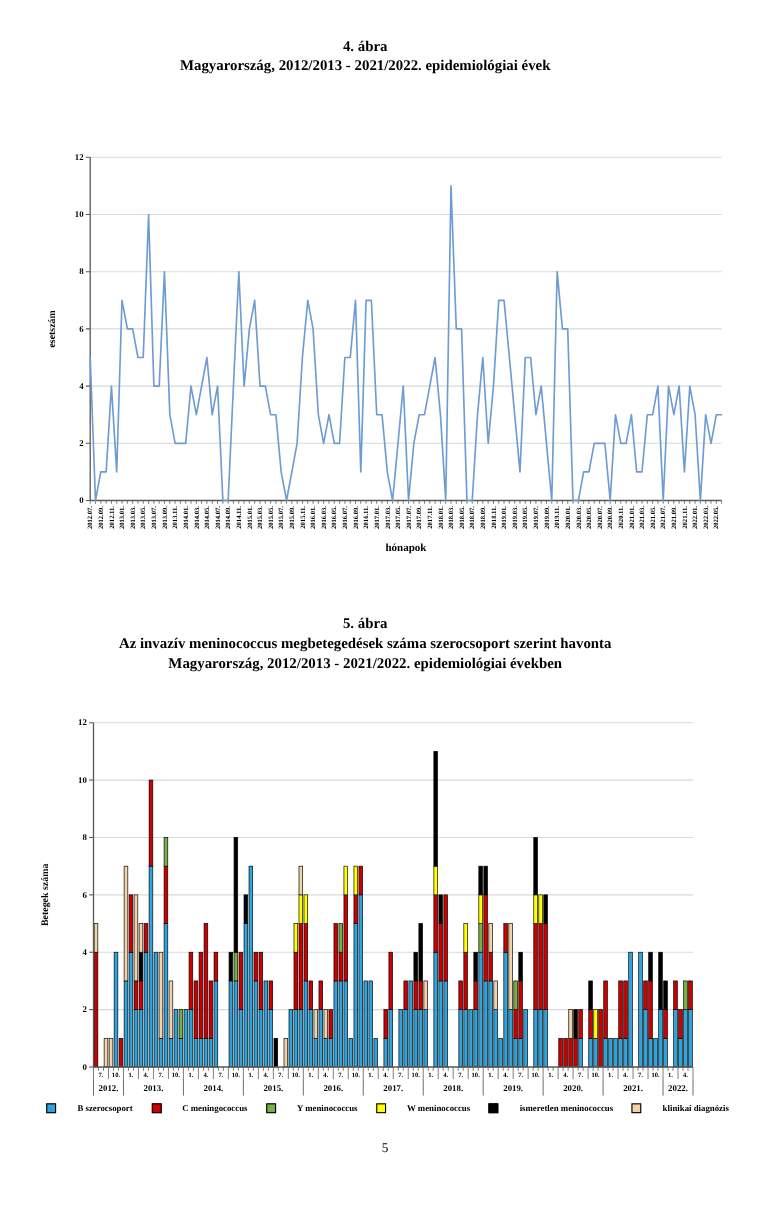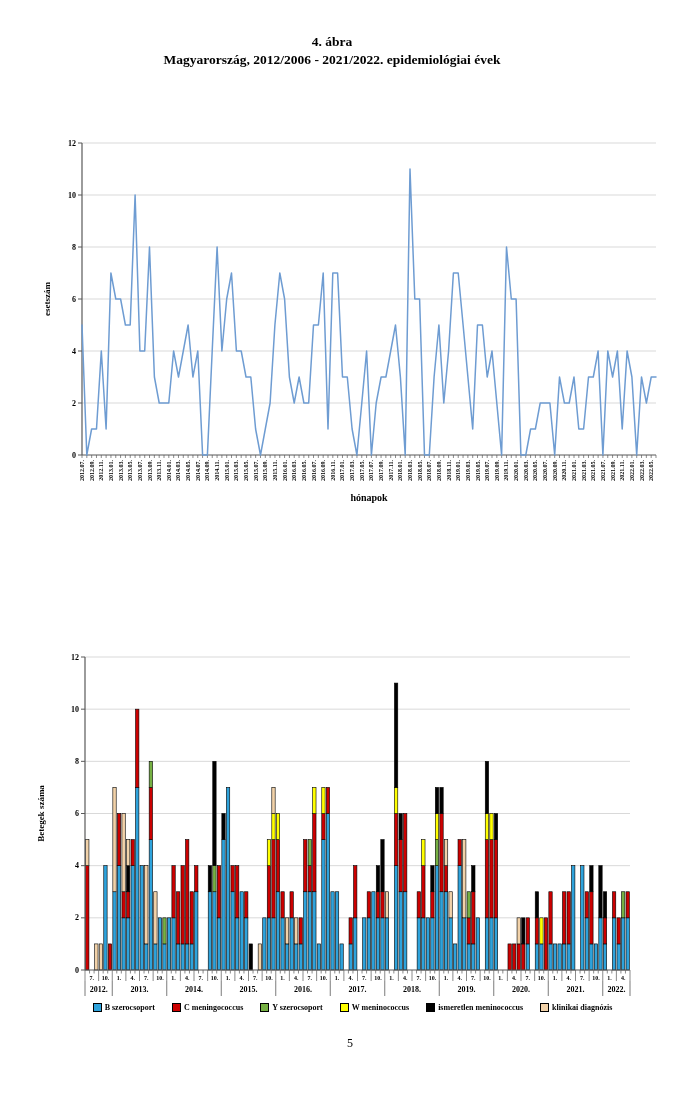--- a/index.html
+++ b/index.html
@@ -4,32 +4,32 @@
 <style>
   html,body{margin:0;padding:0;background:#fff;}
   .page{position:relative;width:700px;height:1097px;background:#ffffff;overflow:hidden;
         font-family:"Liberation Serif","DejaVu Serif",serif;color:#000;}
   .fig-title{position:absolute;left:0;width:664px;text-align:center;font-weight:bold;
              font-size:13.5px;line-height:18px;}
   .chart-svg{position:absolute;}
   svg text{font-family:"Liberation Serif","DejaVu Serif",serif;fill:#000;}
   .legend{position:absolute;left:30px;width:645px;display:flex;justify-content:center;
           gap:17px;font-size:8px;font-weight:bold;align-items:center;}
-  .legend-item{display:flex;align-items:center;gap:3px;white-space:nowrap;}
+  .legend-item{display:flex;align-items:center;gap:19px;white-space:nowrap;}
   .swatch{width:7px;height:7px;border:1px solid #000;display:inline-block;flex:none;}
   .page-number{position:absolute;top:1036px;left:0;width:700px;text-align:center;font-size:12px;}
 </style>
 </head>
 <body>
 
 <div class="page">
 
   <div class="fig-title" style="top:33px;">
     <div>4. ábra</div>
-    <div>Magyarország, 2012/2006 - 2021/2022. epidemiológiai évek</div>
+    <div>Magyarország, 2012/2013 - 2021/2022. epidemiológiai évek</div>
   </div>
 
   <svg id="chart4" class="chart-svg" style="left:38px;top:132px;" width="625" height="380">
       <g>
         <line x1="44" x2="618" y1="271" y2="271" stroke="#d9d9d9" stroke-width="1"></line>
         <line x1="44" x2="618" y1="219" y2="219" stroke="#d9d9d9" stroke-width="1"></line>
         <line x1="44" x2="618" y1="167" y2="167" stroke="#d9d9d9" stroke-width="1"></line>
         <line x1="44" x2="618" y1="115" y2="115" stroke="#d9d9d9" stroke-width="1"></line>
         <line x1="44" x2="618" y1="63" y2="63" stroke="#d9d9d9" stroke-width="1"></line>
         <line x1="44" x2="618" y1="11" y2="11" stroke="#d9d9d9" stroke-width="1"></line>
@@ -234,20 +234,25 @@
         <text x="605.5294117647059" y="328" text-anchor="end" font-size="6" font-weight="bold" transform="rotate(-90 605.5294117647059 328)">2022.03.</text>
         <line x1="608.3529411764706" x2="608.3529411764706" y1="323" y2="326" stroke="#595959" stroke-width="0.7"></line>
         <line x1="613.1764705882352" x2="613.1764705882352" y1="323" y2="326" stroke="#595959" stroke-width="0.7"></line>
         <text x="615.1764705882352" y="328" text-anchor="end" font-size="6" font-weight="bold" transform="rotate(-90 615.1764705882352 328)">2022.05.</text>
         <line x1="618" x2="618" y1="323" y2="326" stroke="#595959" stroke-width="0.7"></line>
       </g>
       <text x="331" y="369" text-anchor="middle" font-size="10" font-weight="bold">hónapok</text>
       <polyline points="44.0,193.0 48.8,323.0 53.6,297.0 58.5,297.0 63.3,219.0 68.1,297.0 72.9,141.0 77.8,167.0 82.6,167.0 87.4,193.0 92.2,193.0 97.1,63.0 101.9,219.0 106.7,219.0 111.5,115.0 116.4,245.0 121.2,271.0 126.0,271.0 130.8,271.0 135.6,219.0 140.5,245.0 145.3,219.0 150.1,193.0 154.9,245.0 159.8,219.0 164.6,323.0 169.4,323.0 174.2,219.0 179.1,115.0 183.9,219.0 188.7,167.0 193.5,141.0 198.4,219.0 203.2,219.0 208.0,245.0 212.8,245.0 217.6,297.0 222.5,323.0 227.3,297.0 232.1,271.0 236.9,193.0 241.8,141.0 246.6,167.0 251.4,245.0 256.2,271.0 261.1,245.0 265.9,271.0 270.7,271.0 275.5,193.0 280.4,193.0 285.2,141.0 290.0,297.0 294.8,141.0 299.6,141.0 304.5,245.0 309.3,245.0 314.1,297.0 318.9,323.0 323.8,271.0 328.6,219.0 333.4,323.0 338.2,271.0 343.1,245.0 347.9,245.0 352.7,219.0 357.5,193.0 362.4,245.0 367.2,323.0 372.0,37.0 376.8,167.0 381.6,167.0 386.5,323.0 391.3,323.0 396.1,245.0 400.9,193.0 405.8,271.0 410.6,219.0 415.4,141.0 420.2,141.0 425.1,193.0 429.9,245.0 434.7,297.0 439.5,193.0 444.4,193.0 449.2,245.0 454.0,219.0 458.8,271.0 463.6,323.0 468.5,115.0 473.3,167.0 478.1,167.0 482.9,323.0 487.8,323.0 492.6,297.0 497.4,297.0 502.2,271.0 507.1,271.0 511.9,271.0 516.7,323.0 521.5,245.0 526.4,271.0 531.2,271.0 536.0,245.0 540.8,297.0 545.6,297.0 550.5,245.0 555.3,245.0 560.1,219.0 564.9,323.0 569.8,219.0 574.6,245.0 579.4,219.0 584.2,297.0 589.1,219.0 593.9,245.0 598.7,323.0 603.5,245.0 608.4,271.0 613.2,245.0 618.0,245.0" fill="none" stroke="#6E9CD2" stroke-width="1.5" stroke-linejoin="round" stroke-linecap="round"></polyline>
     </svg>
 
+  <div class="fig-title" style="top:558px;">
+    <div>5. ábra</div>
+    <div>Az invazív meninococcus megbetegedések száma szerocsoport szerint havonta</div>
+    <div>Magyarország, 2012/2013 - 2021/2022. epidemiológiai években</div>
+  </div>
 
   <svg id="chart5" class="chart-svg" style="left:30px;top:645px;" width="645" height="395">
       <g>
         <line x1="55" x2="600" y1="272.8333333333333" y2="272.8333333333333" stroke="#d9d9d9" stroke-width="1"></line>
         <line x1="55" x2="600" y1="220.66666666666669" y2="220.66666666666669" stroke="#d9d9d9" stroke-width="1"></line>
         <line x1="55" x2="600" y1="168.5" y2="168.5" stroke="#d9d9d9" stroke-width="1"></line>
         <line x1="55" x2="600" y1="116.33333333333334" y2="116.33333333333334" stroke="#d9d9d9" stroke-width="1"></line>
         <line x1="55" x2="600" y1="64.16666666666663" y2="64.16666666666663" stroke="#d9d9d9" stroke-width="1"></line>
         <line x1="55" x2="600" y1="12" y2="12" stroke="#d9d9d9" stroke-width="1"></line>
       </g>
@@ -681,21 +686,21 @@
       <div class="legend-item">
         <span class="swatch" style="background: rgb(46, 163, 220);"></span>
         <span>B szerocsoport</span>
       </div>
       <div class="legend-item">
         <span class="swatch" style="background: rgb(204, 0, 0);"></span>
         <span>C meningococcus</span>
       </div>
       <div class="legend-item">
         <span class="swatch" style="background: rgb(118, 176, 67);"></span>
-        <span>Y szerocsoport</span>
+        <span>Y meninococcus</span>
       </div>
       <div class="legend-item">
         <span class="swatch" style="background: rgb(255, 255, 0);"></span>
         <span>W meninococcus</span>
       </div>
       <div class="legend-item">
         <span class="swatch" style="background: rgb(0, 0, 0);"></span>
         <span>ismeretlen meninococcus</span>
       </div>
       <div class="legend-item">

